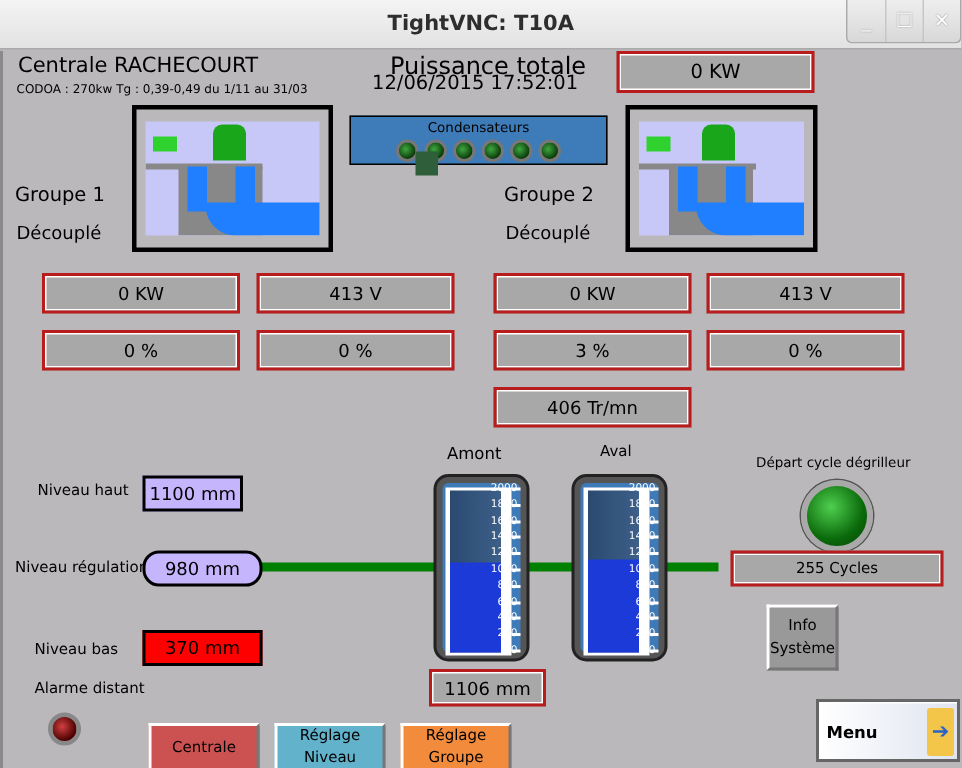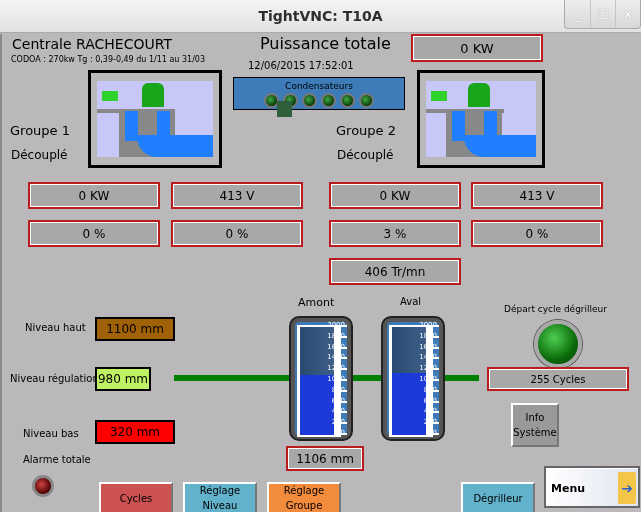--- a/index.html
+++ b/index.html
@@ -36,21 +36,21 @@
     <span>_</span>
     <span>☐</span>
     <span>✕</span>
   </div>
 </div>
 
 <div class="screen">
   <div class="lbl" style="left:10px;top:2px;font-size:14px">Centrale RACHECOURT</div>
   <div class="lbl" style="left:9px;top:21px;font-size:8px">CODOA : 270kw Tg : 0,39-0,49 du 1/11 au 31/03</div>
   <div class="lbl" style="left:258px;top:0;font-size:16px">Puissance totale</div>
-  <div class="lbl" style="left:246px;top:26px;font-size:10px">12/06/2015 17:52:01</div>
+  <div class="lbl" style="left:246px;top:14px;font-size:13px">12/06/2015 17:52:01</div>
   <div class="box" style="left:409px;top:0px;width:132px;height:28px;font-size:13px">0 KW</div>
 
   <div class="cond" style="left:231px;top:43px;width:172px;height:33px">
     <div style="text-align:center;font-size:9px;margin-top:3px">Condensateurs</div>
     <div style="text-align:center;margin-top:2px">
       <span class="led"></span><span class="led"></span><span class="led"></span><span class="led"></span><span class="led"></span><span class="led"></span>
     </div>
     <div class="abs" style="left:43px;top:23px;width:15px;height:16px;background:#2f5f3a"></div>
   </div>
 
@@ -89,25 +89,25 @@
 
   <div class="box" style="left:327px;top:148px;width:132px;height:27px">0 KW</div>
   <div class="box" style="left:469px;top:148px;width:132px;height:27px">413 V</div>
   <div class="box" style="left:327px;top:186px;width:132px;height:27px">3 %</div>
   <div class="box" style="left:469px;top:186px;width:132px;height:27px">0 %</div>
   <div class="box" style="left:327px;top:224px;width:132px;height:27px">406 Tr/mn</div>
 
   <div class="abs" style="left:172px;top:341px;width:305px;height:6px;background:#008000"></div>
 
   <div class="lbl" style="left:23px;top:288px;font-size:10px">Niveau haut</div>
-  <div class="lvl" id="lvl-high" style="left: 93px; top: 283px; width: 80px; height: 24px; background: #a16207;">1100 mm</div>
+  <div class="lvl" id="lvl-high" style="left: 93px; top: 283px; width: 67px; height: 24px; background: #c4b5fd;">1100 mm</div>
   <div class="lbl" style="left:8px;top:339px;font-size:10px">Niveau régulation</div>
-  <div class="lvl" id="lvl-reg" style="left: 93px; top: 333px; width: 56px; height: 24px; background: #bef264;">980 mm</div>
+  <div class="lvl" id="lvl-reg" style="left: 93px; top: 333px; width: 80px; height: 24px; background: #c4b5fd; border-radius: 11px;">980 mm</div>
   <div class="lbl" style="left:21px;top:394px;font-size:10px">Niveau bas</div>
-  <div class="lvl" id="lvl-low" style="left: 93px; top: 386px; width: 80px; height: 24px; background: rgb(255, 0, 0);">320 mm</div>
+  <div class="lvl" id="lvl-low" style="left: 93px; top: 386px; width: 80px; height: 24px; background: rgb(255, 0, 0);">370 mm</div>
 
   <div class="lbl" style="left:296px;top:262px;font-size:11px">Amont</div>
   <div class="gauge" id="g-up" style="left:287px;top:282px">
       <div class="face">
         <div class="tube">
           <div class="tubein">
             <div class="fill" style="height: 55.3%;"></div>
           </div>
         </div>
         <div class="tick" style="top: 0px;">2000</div>
@@ -173,34 +173,33 @@
   <div class="abs" style="left:532px;top:286px;width:48px;height:48px;border-radius:50%;background:radial-gradient(circle at 40% 35%,#4fcf4f,#0b6b0b 60%,#064006);border:4px solid #a9a9a9;box-shadow:0 0 0 1px #555"></div>
   <div class="box" style="left:485px;top:333px;width:142px;height:24px;font-size:10px">255 Cycles</div>
 
   <div class="btn" style="left:509px;top:369px;width:48px;height:44px;background:#999;border-bottom:2px solid #777">
     <div>
         <div>Info</div>
         <div>Système</div>
       </div>
   </div>
 
-  <div class="lbl" style="left:21px;top:420px;font-size:10px">Alarme totale</div>
+  <div class="lbl" style="left:21px;top:420px;font-size:10px">Alarme distant</div>
   <div class="abs" style="left:30px;top:441px;width:22px;height:22px;border-radius:50%;background:radial-gradient(circle at 40% 40%,#d04040,#4a0000 70%);border:3px solid #888"></div>
 
-  <div class="btn" style="left:97px;top:448px;width:74px;height:30px;background:#cc5252" id="b-journal">Cycles</div>
+  <div class="btn" style="left:97px;top:448px;width:74px;height:30px;background:#cc5252" id="b-journal">Centrale</div>
   <div class="btn" style="left:181px;top:448px;width:74px;height:30px;background:#62b2cc" id="b-niveau">
     <div>
         <div>Réglage</div>
         <div>Niveau</div>
       </div>
   </div>
   <div class="btn" style="left:265px;top:448px;width:74px;height:30px;background:#f28b3c" id="b-groupe">
     <div>
         <div>Réglage</div>
         <div>Groupe</div>
       </div>
   </div>
-  <div class="btn" style="left:459px;top:448px;width:74px;height:30px;background:#62b2cc" id="b-degr">Dégrilleur</div>
   <div class="abs" style="left:542px;top:432px;width:96px;height:42px;background:linear-gradient(90deg,#fff,#dfe4f0);border:2px solid #666;box-shadow:inset 1px 1px 0 #fff">
     <span style="position:absolute;left:5px;top:14px;font-weight:bold;font-size:11px">Menu</span>
     <span style="position:absolute;right:2px;top:4px;width:18px;height:32px;background:#f3c64a;border-radius:2px;color:#2c63c9;font-size:14px;font-weight:bold;display:flex;align-items:center;justify-content:center">➔</span>
   </div>
 </div>
 
 </body></html>

